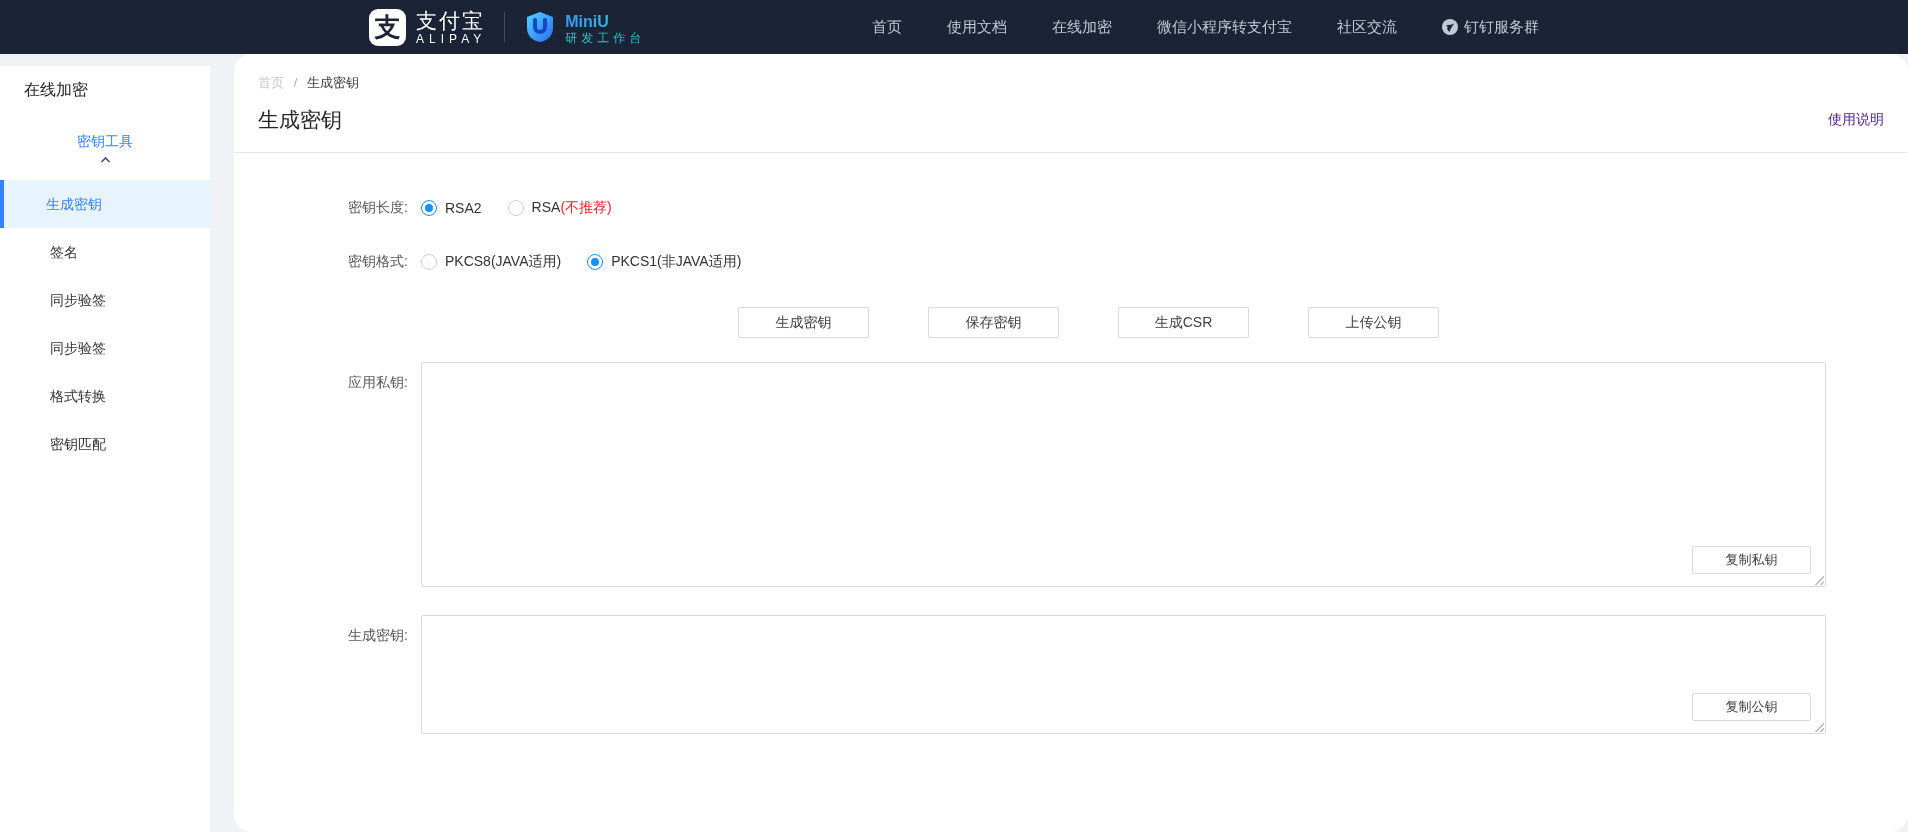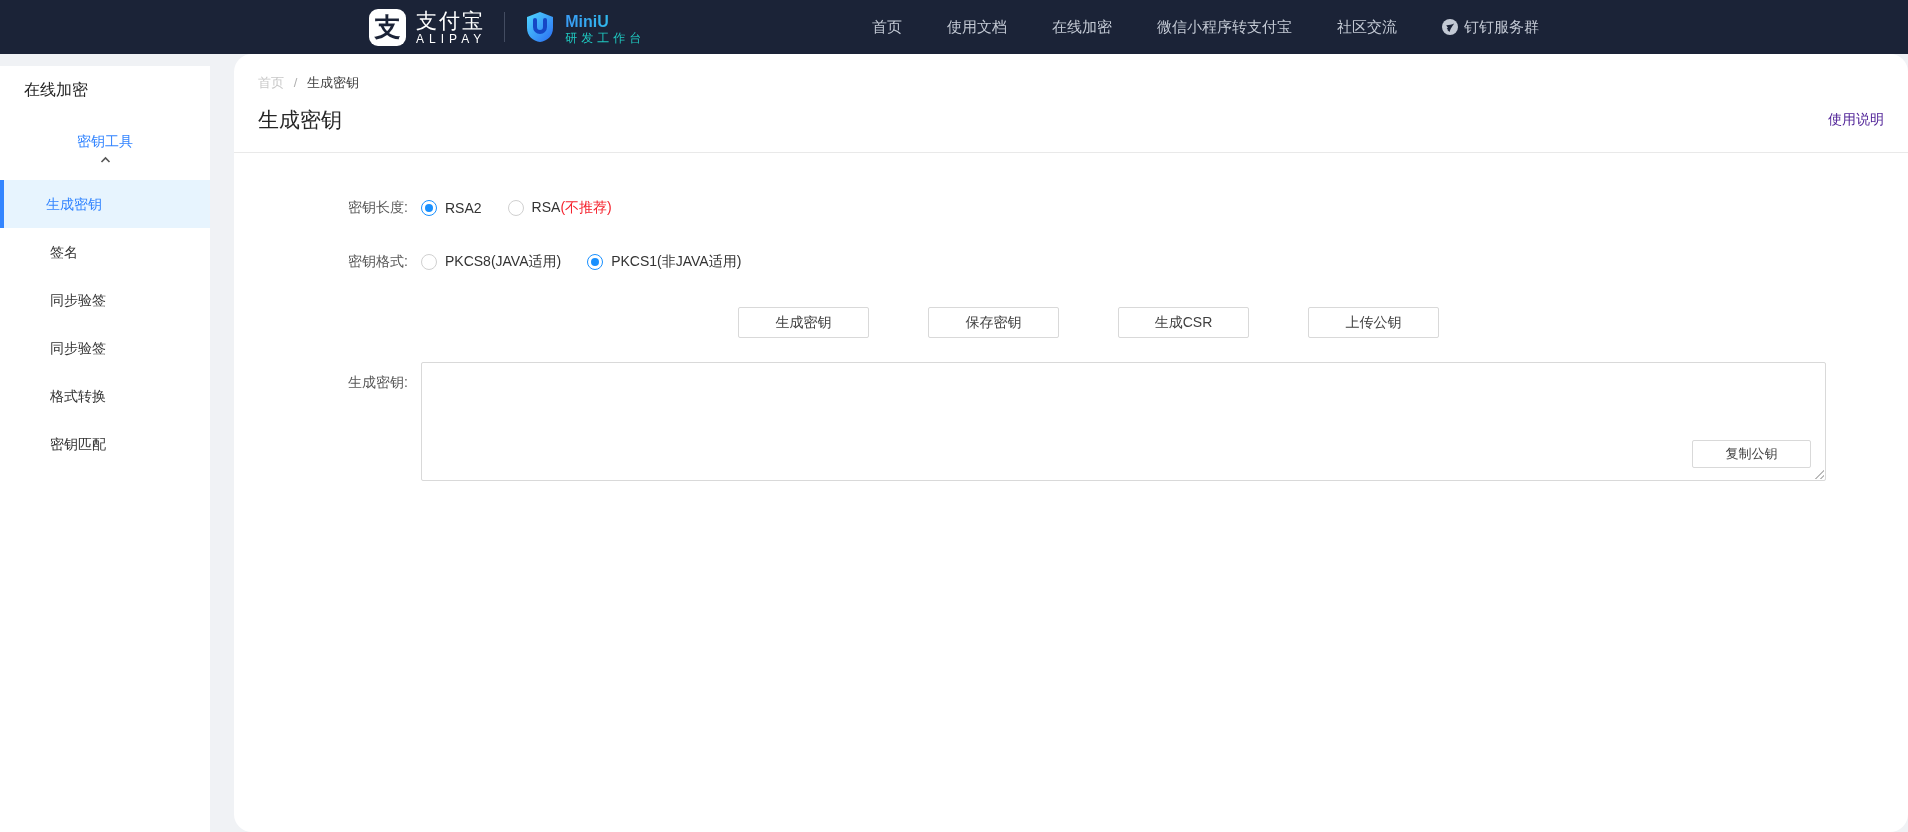--- a/index.html
+++ b/index.html
@@ -205,20 +205,28 @@
         </div>
       </div>
 
       <div class="btn-row">
         <button class="action-btn">生成密钥</button>
         <button class="action-btn">保存密钥</button>
         <button class="action-btn">生成CSR</button>
         <button class="action-btn">上传公钥</button>
       </div>
 
+      <div class="form-row top-align row-gap-private">
+        <div class="form-label">应用私钥:</div>
+        <div class="ta-wrap">
+          <textarea class="key-textarea ta-private" style=""></textarea>
+          <button class="copy-btn">复制私钥</button>
+          <div class="resize-handle"></div>
+        </div>
+      </div>
 
       <div class="form-row top-align">
         <div class="form-label">生成密钥:</div>
         <div class="ta-wrap">
           <textarea class="key-textarea ta-public" style=""></textarea>
           <button class="copy-btn">复制公钥</button>
           <div class="resize-handle"></div>
         </div>
       </div>
 

